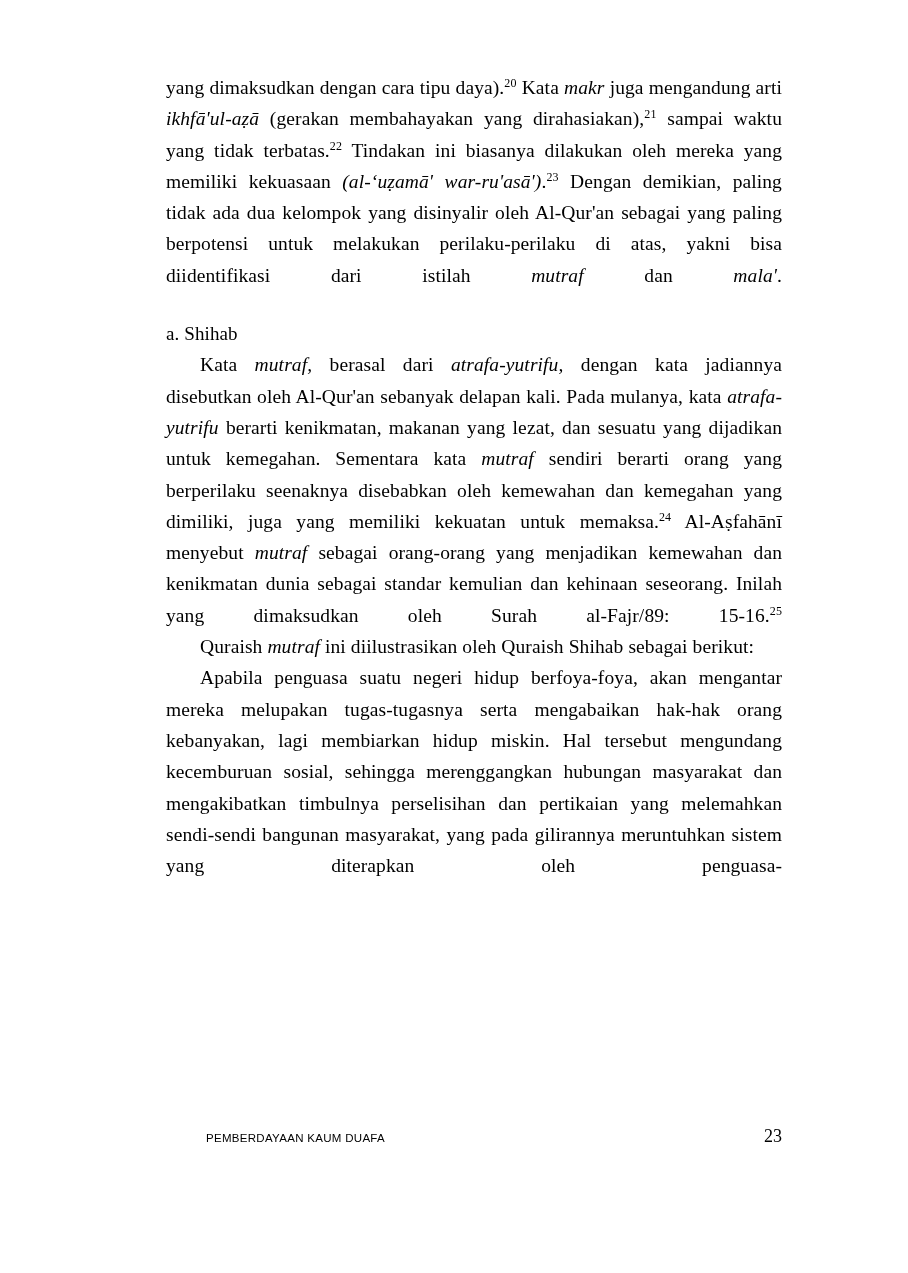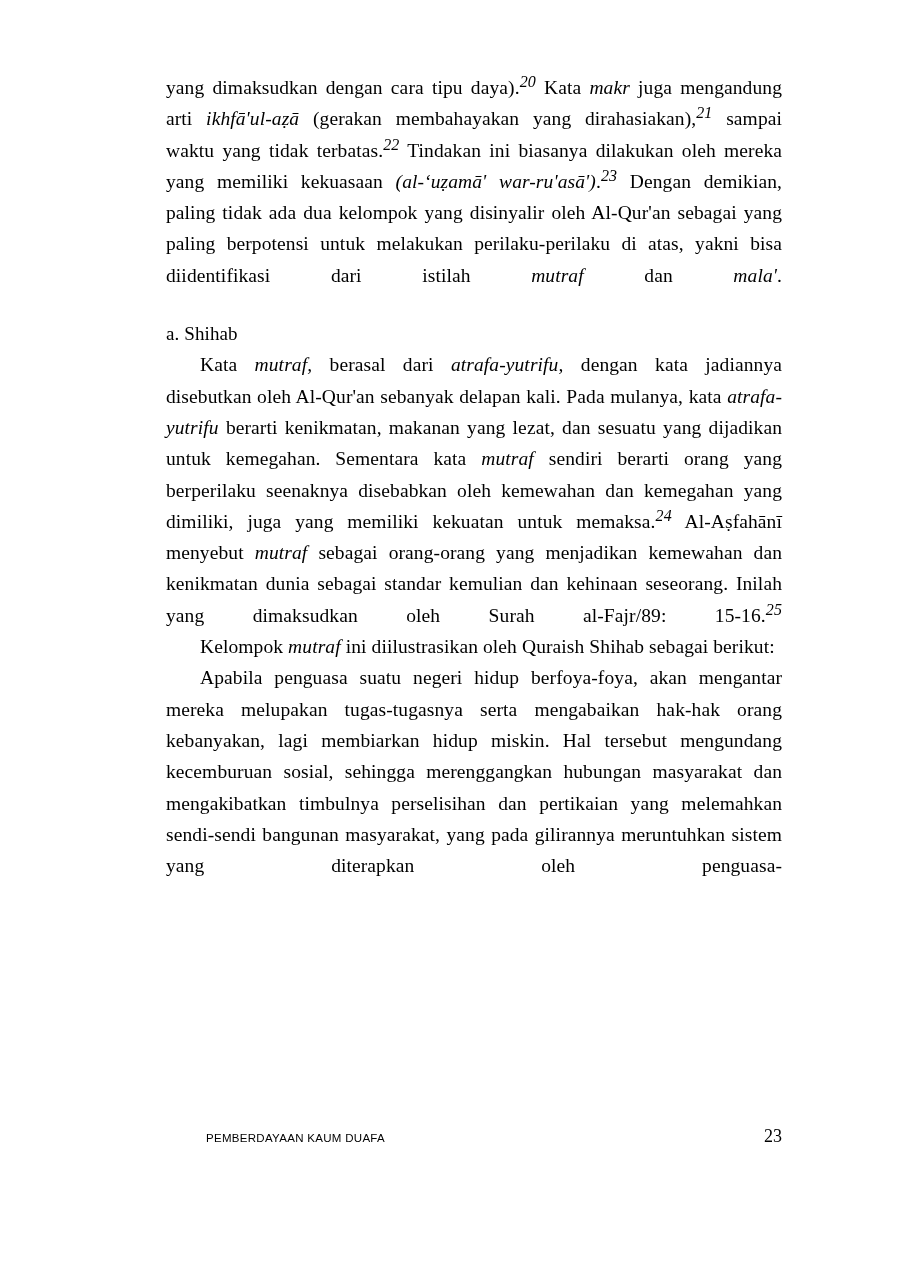--- a/index.html
+++ b/index.html
@@ -48,24 +48,23 @@
   .heading {
     font-size: 19px;
     line-height: 31.3px;
     margin: 0;
     text-align: left;
   }
   i, .ital {
     font-style: italic;
   }
   sup {
-    font-size: 16px;
+    font-size: 12px;
     vertical-align: super;
     line-height: 0;
-    font-style: italic;
   }
   .footer {
     position: absolute;
     left: 166px;
     top: 1126px;
     width: 616px;
     display: flex;
     justify-content: space-between;
     align-items: baseline;
   }
@@ -94,21 +93,21 @@
   <div class="content">
 
     <p class="justified force-justify"><span>yang dimaksudkan dengan cara tipu daya).</span><sup>20</sup><span> Kata </span><i>makr</i><span> juga mengandung arti </span><i>ikhfā'ul-aẓā</i><span> (gerakan membahayakan yang dirahasiakan),</span><sup>21</sup><span> sampai waktu yang tidak terbatas.</span><sup>22</sup><span> Tindakan ini biasanya dilakukan oleh mereka yang memiliki kekuasaan </span><i>(al-ʻuẓamā' war-ru'asā')</i><span>.</span><sup>23</sup><span> Dengan demikian, paling tidak ada dua kelompok yang disinyalir oleh Al-Qur'an sebagai yang paling berpotensi untuk melakukan perilaku-perilaku di atas, yakni bisa diidentifikasi dari istilah </span><i>mutraf</i><span> dan </span><i>mala'</i><span>.</span></p>
 
     <div class="para-gap"></div>
 
     <p class="heading">a. Shihab</p>
 
     <p class="justified indent force-justify"><span>Kata </span><i>mutraf,</i><span> berasal dari </span><i>atrafa-yutrifu,</i><span> dengan kata jadiannya disebutkan oleh Al-Qur'an sebanyak delapan kali. Pada mulanya, kata </span><i>atrafa-yutrifu</i><span> berarti kenikmatan, makanan yang lezat, dan sesuatu yang dijadikan untuk kemegahan. Sementara kata </span><i>mutraf</i><span> sendiri berarti orang yang berperilaku seenaknya disebabkan oleh kemewahan dan kemegahan yang dimiliki, juga yang memiliki kekuatan untuk memaksa.</span><sup>24</sup><span> Al-Aṣfahānī menyebut </span><i>mutraf</i><span> sebagai orang-orang yang menjadikan kemewahan dan kenikmatan dunia sebagai standar kemulian dan kehinaan seseorang. Inilah yang dimaksudkan oleh Surah al-Fajr/89: 15-16.</span><sup>25</sup></p>
 
-    <p class="justified indent"><span>Kelompok </span><i>mutraf</i><span> ini diilustrasikan oleh Quraish Shihab sebagai berikut:</span></p>
+    <p class="justified indent"><span>Quraish </span><i>mutraf</i><span> ini diilustrasikan oleh Quraish Shihab sebagai berikut:</span></p>
 
     <p class="justified indent force-justify">Apabila penguasa suatu negeri hidup berfoya-foya, akan mengantar mereka melupakan tugas-tugasnya serta mengabaikan hak-hak orang kebanyakan, lagi membiarkan hidup miskin. Hal tersebut mengundang kecemburuan sosial, sehingga merenggangkan hubungan masyarakat dan mengakibatkan timbulnya perselisihan dan pertikaian yang melemahkan sendi-sendi bangunan masyarakat, yang pada gilirannya meruntuhkan sistem yang diterapkan oleh penguasa-</p>
 
   </div>
 
   <div class="footer">
     <span class="footer-title">PEMBERDAYAAN KAUM DUAFA</span>
     <span class="footer-page">23</span>
   </div>
 

